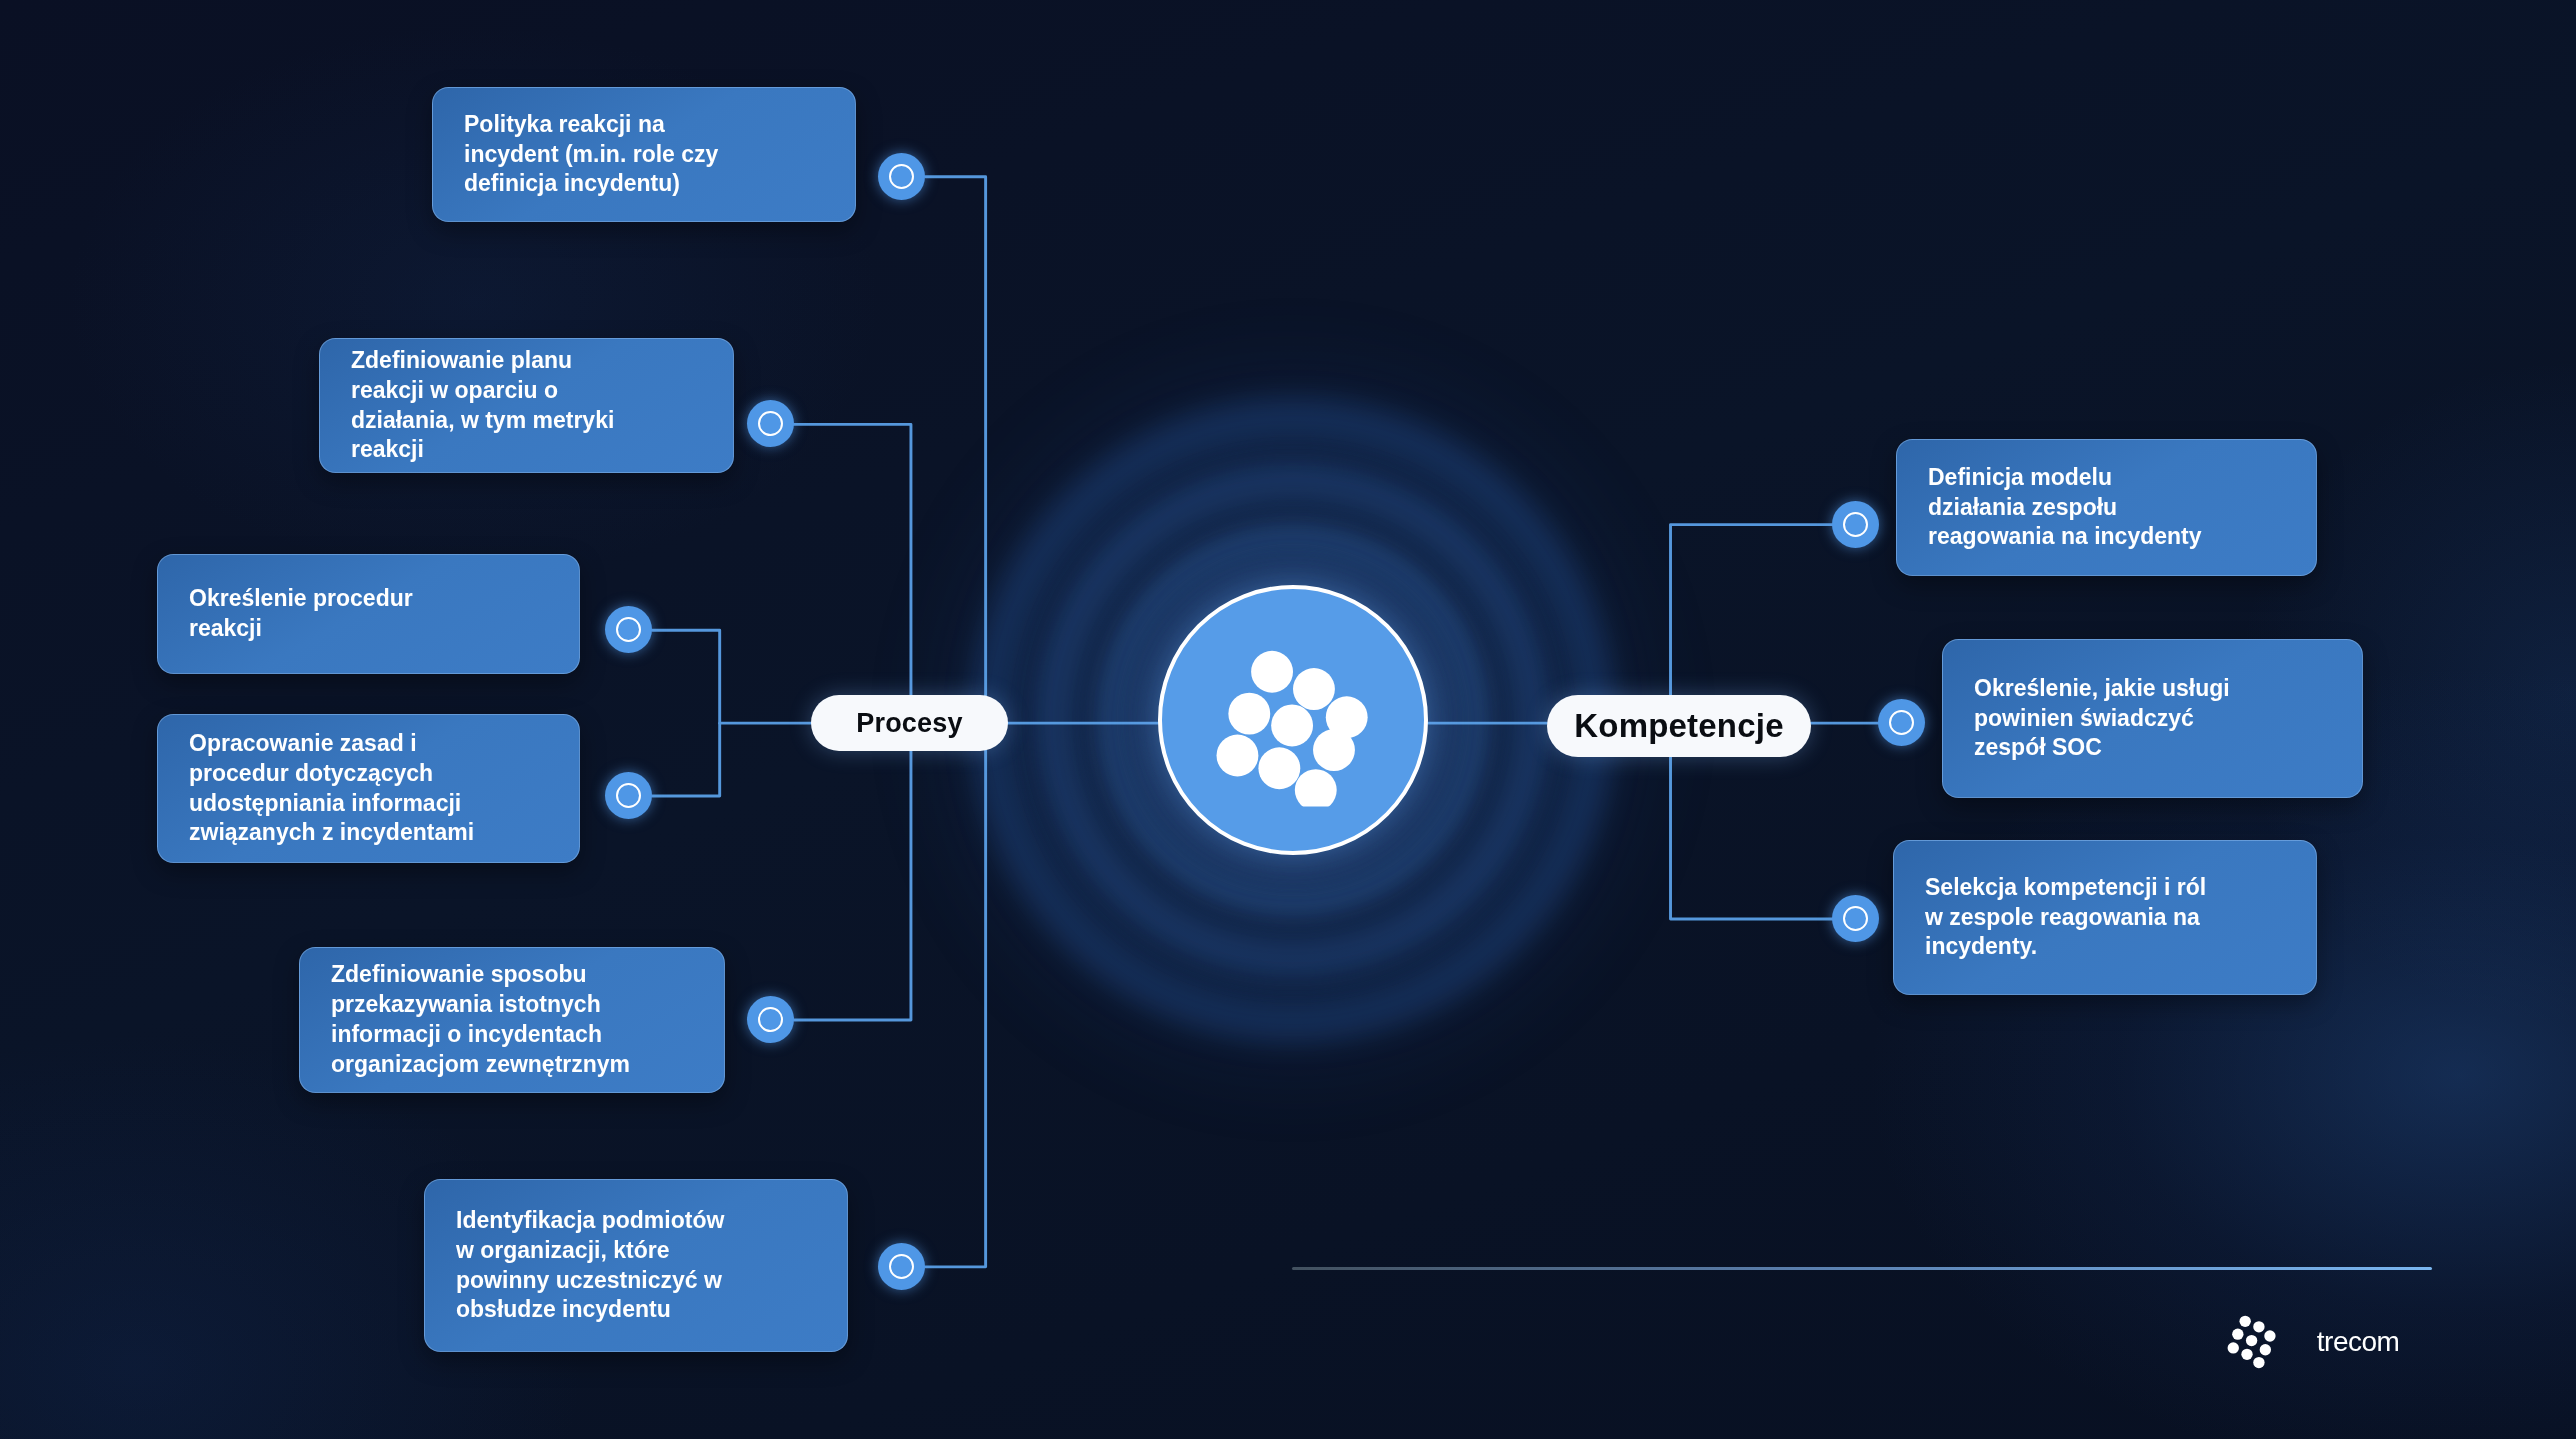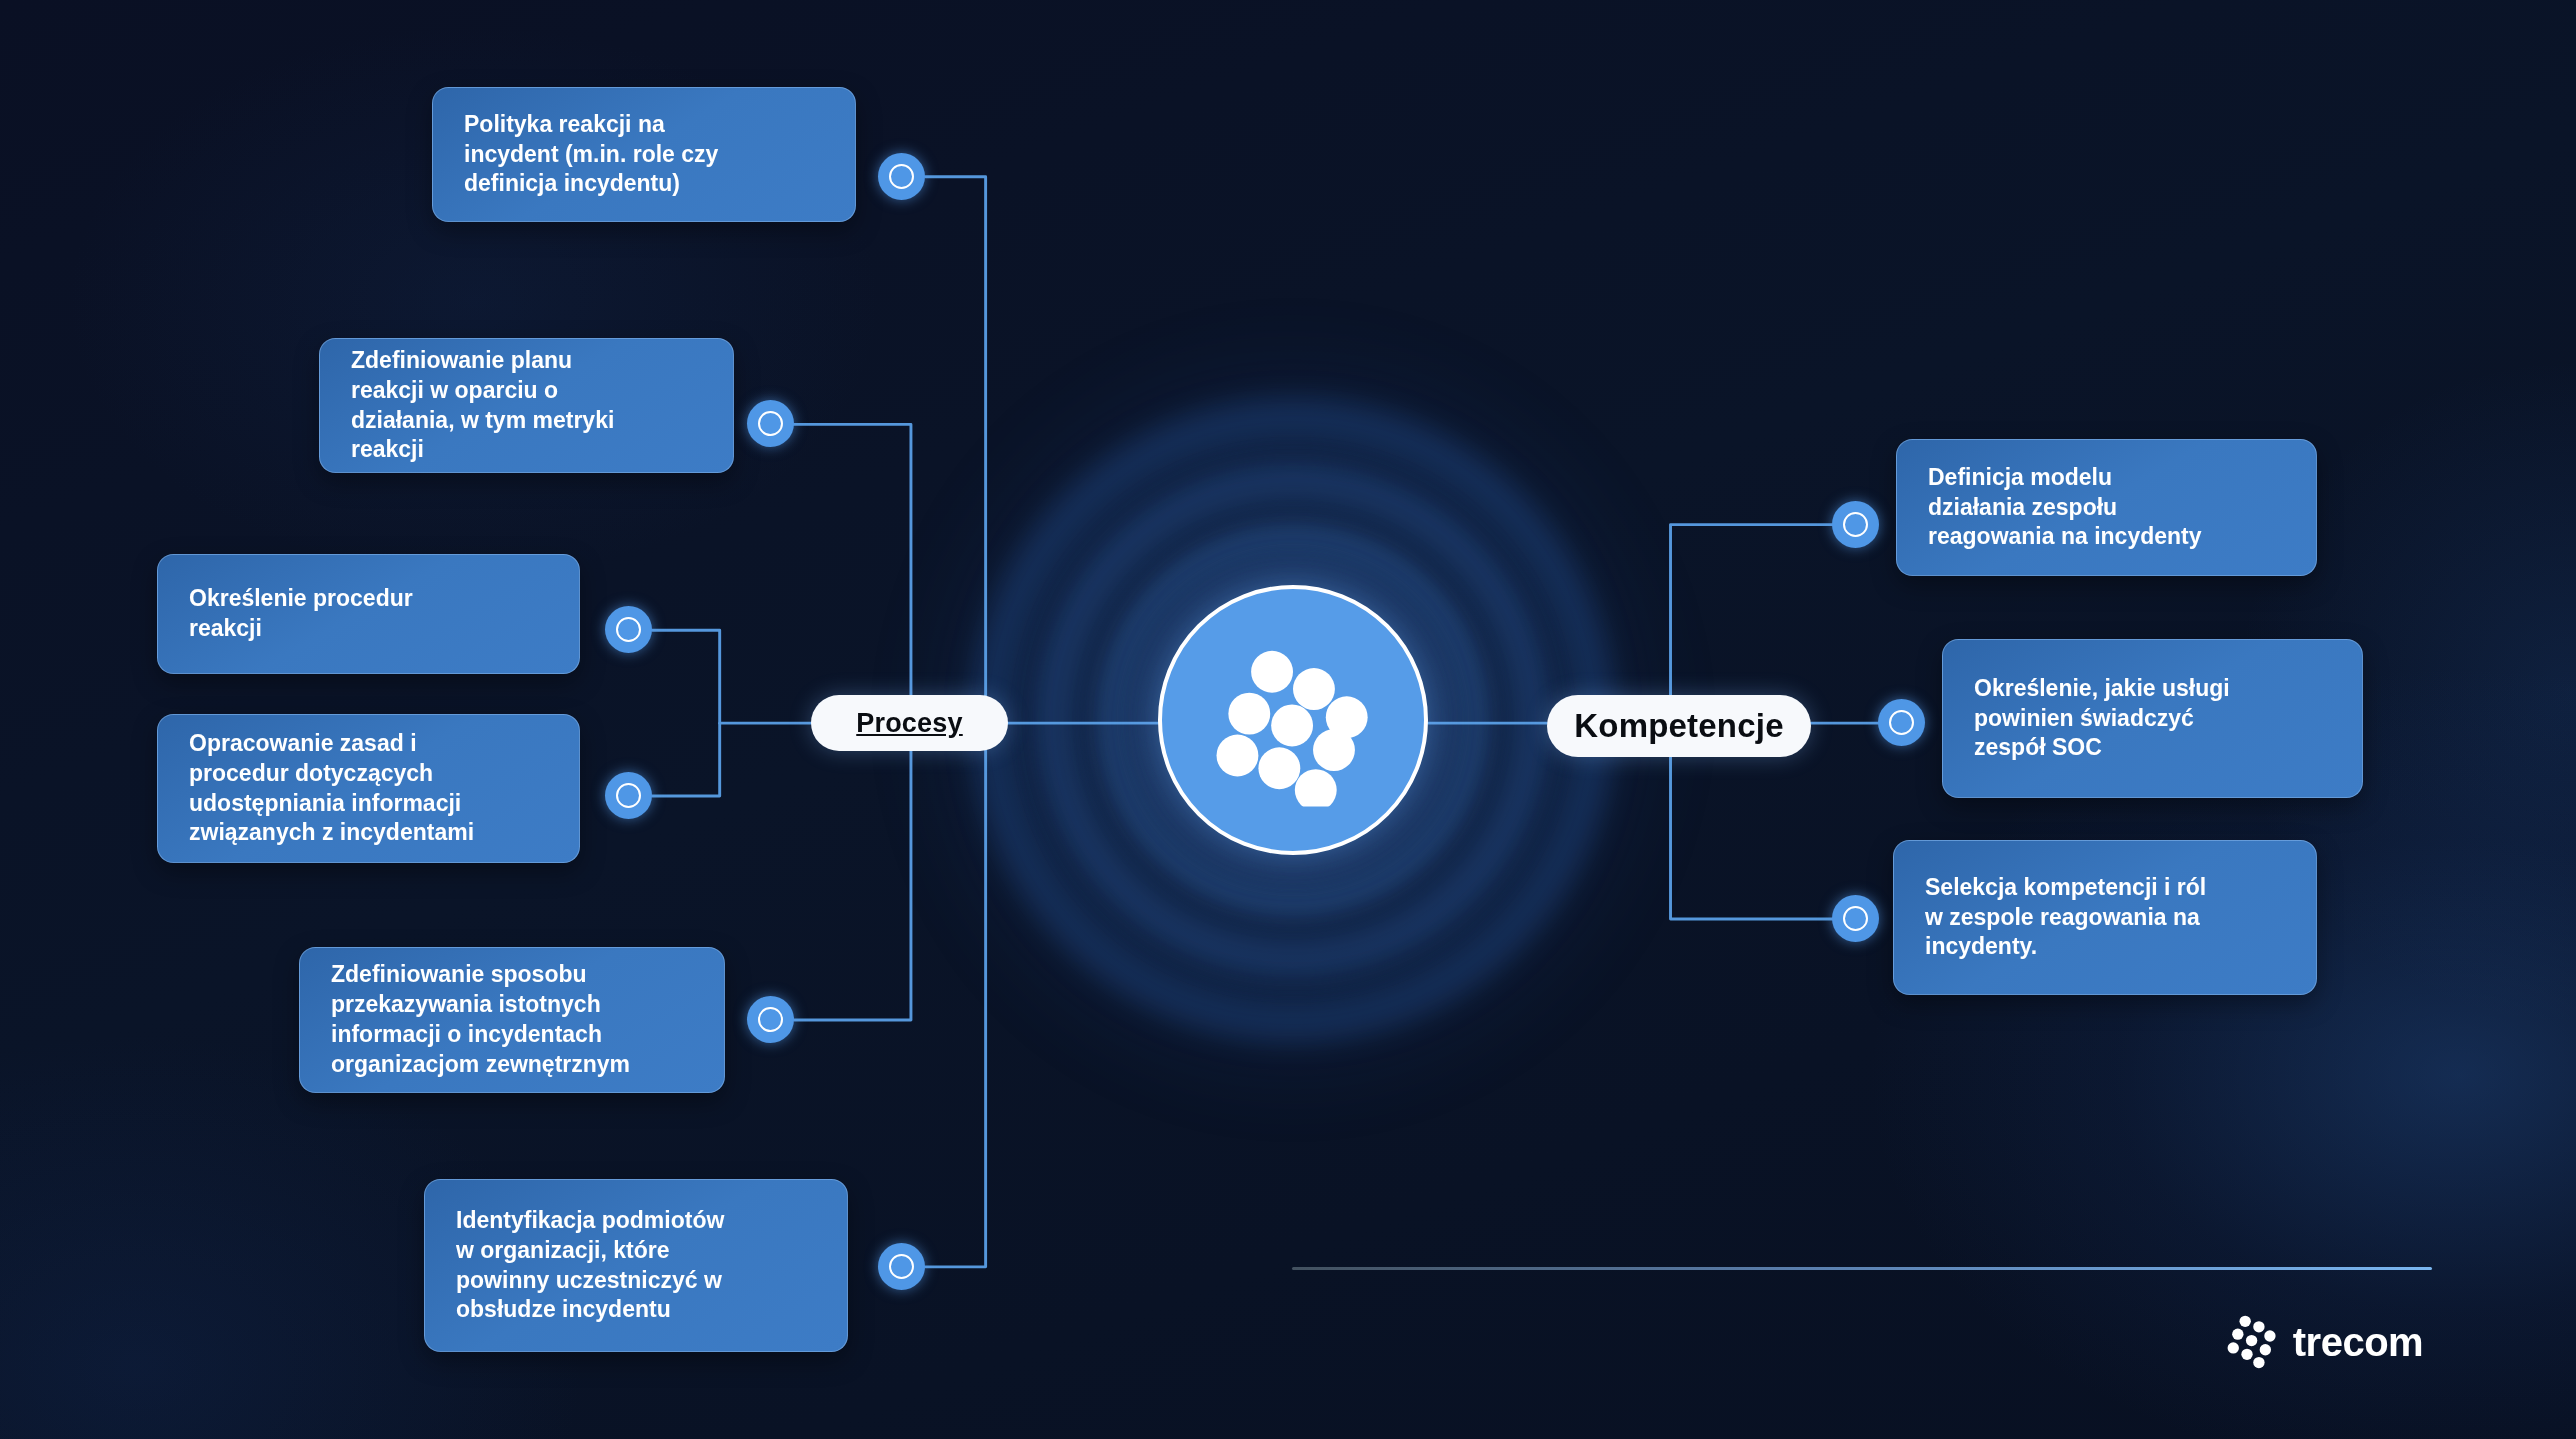--- a/index.html
+++ b/index.html
@@ -46,21 +46,21 @@
   .pill{
     position:absolute;
     background:#f7f9fc;
     border-radius:910px;
     display:flex;align-items:center;justify-content:center;
     color:#0a0d12;
     font-weight:700;
     letter-spacing:0.2px;
     box-shadow:0 0 22px rgba(130,185,255,0.30);
   }
-  #pill-procesy{left:811px;top:695px;width:197px;height:56px;font-size:27px;text-decoration:underline;}
+  #pill-procesy{left:811px;top:695px;width:197px;height:56px;font-size:27px;}
   #pill-kompetencje{left:1547px;top:695px;width:264px;height:62px;font-size:33px;}
 
   
   .card{
     position:absolute;
     border-radius:16.4px;
     background:linear-gradient(150deg,#2e66aa 0%,#3a78c0 48%,#3d7cc6 100%);
     border:0.9px solid rgba(150,196,245,0.45);
     box-sizing:border-box;
     color:#ffffff;
@@ -97,21 +97,21 @@
   #divider{
     position:absolute;left:1292px;top:1267px;width:1140px;height:2.7px;
     background:linear-gradient(90deg,#43515f 0%,#5a7fae 45%,#7ab6f0 100%);
     border-radius:1.8px;
   }
   #brand{
     position:absolute;left:2225px;top:1314px;
     display:flex;align-items:center;gap:12.8px;
   }
   #brand .wordmark{
-    color:#ffffff;font-size:40px;font-weight:700;letter-spacing:-0.5px;line-height:1;
+    color:#ffffff;font-size:28px;font-weight:400;letter-spacing:-0.5px;line-height:1;margin-left:24px;
   }
 </style>
 </head>
 <body>
 
 <div id="stage">
 
   <div class="rings">
     <div class="ring rhalo"></div>
     <div class="ring r1"></div>

